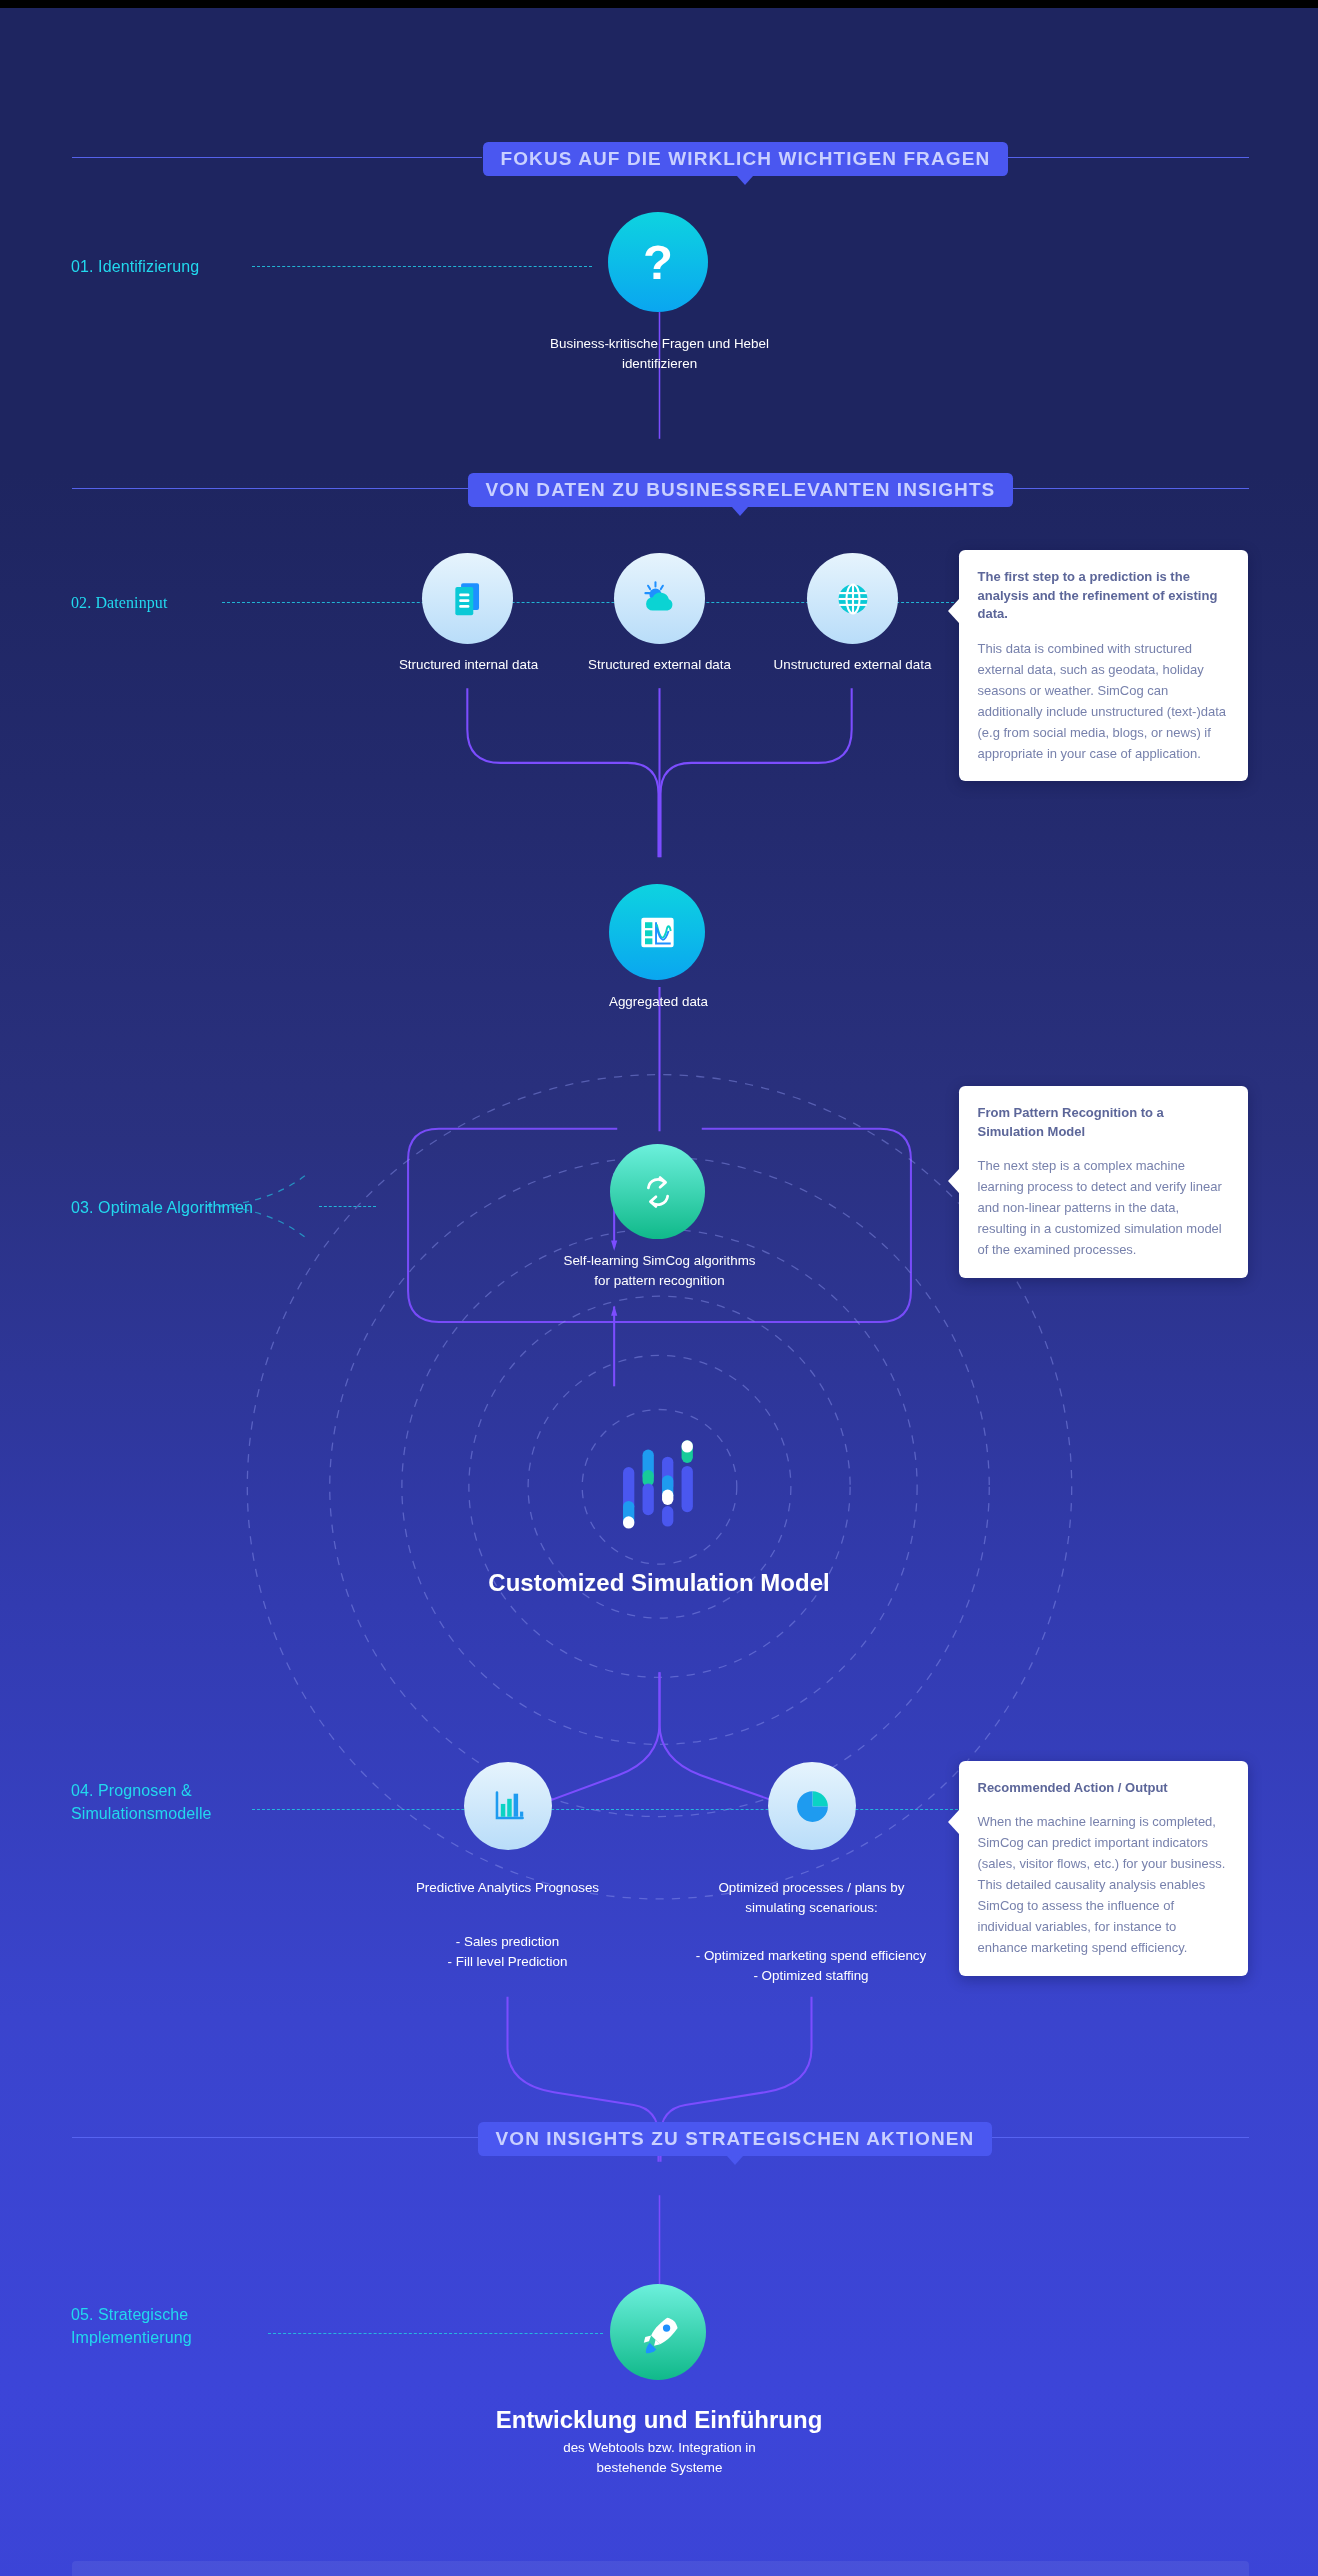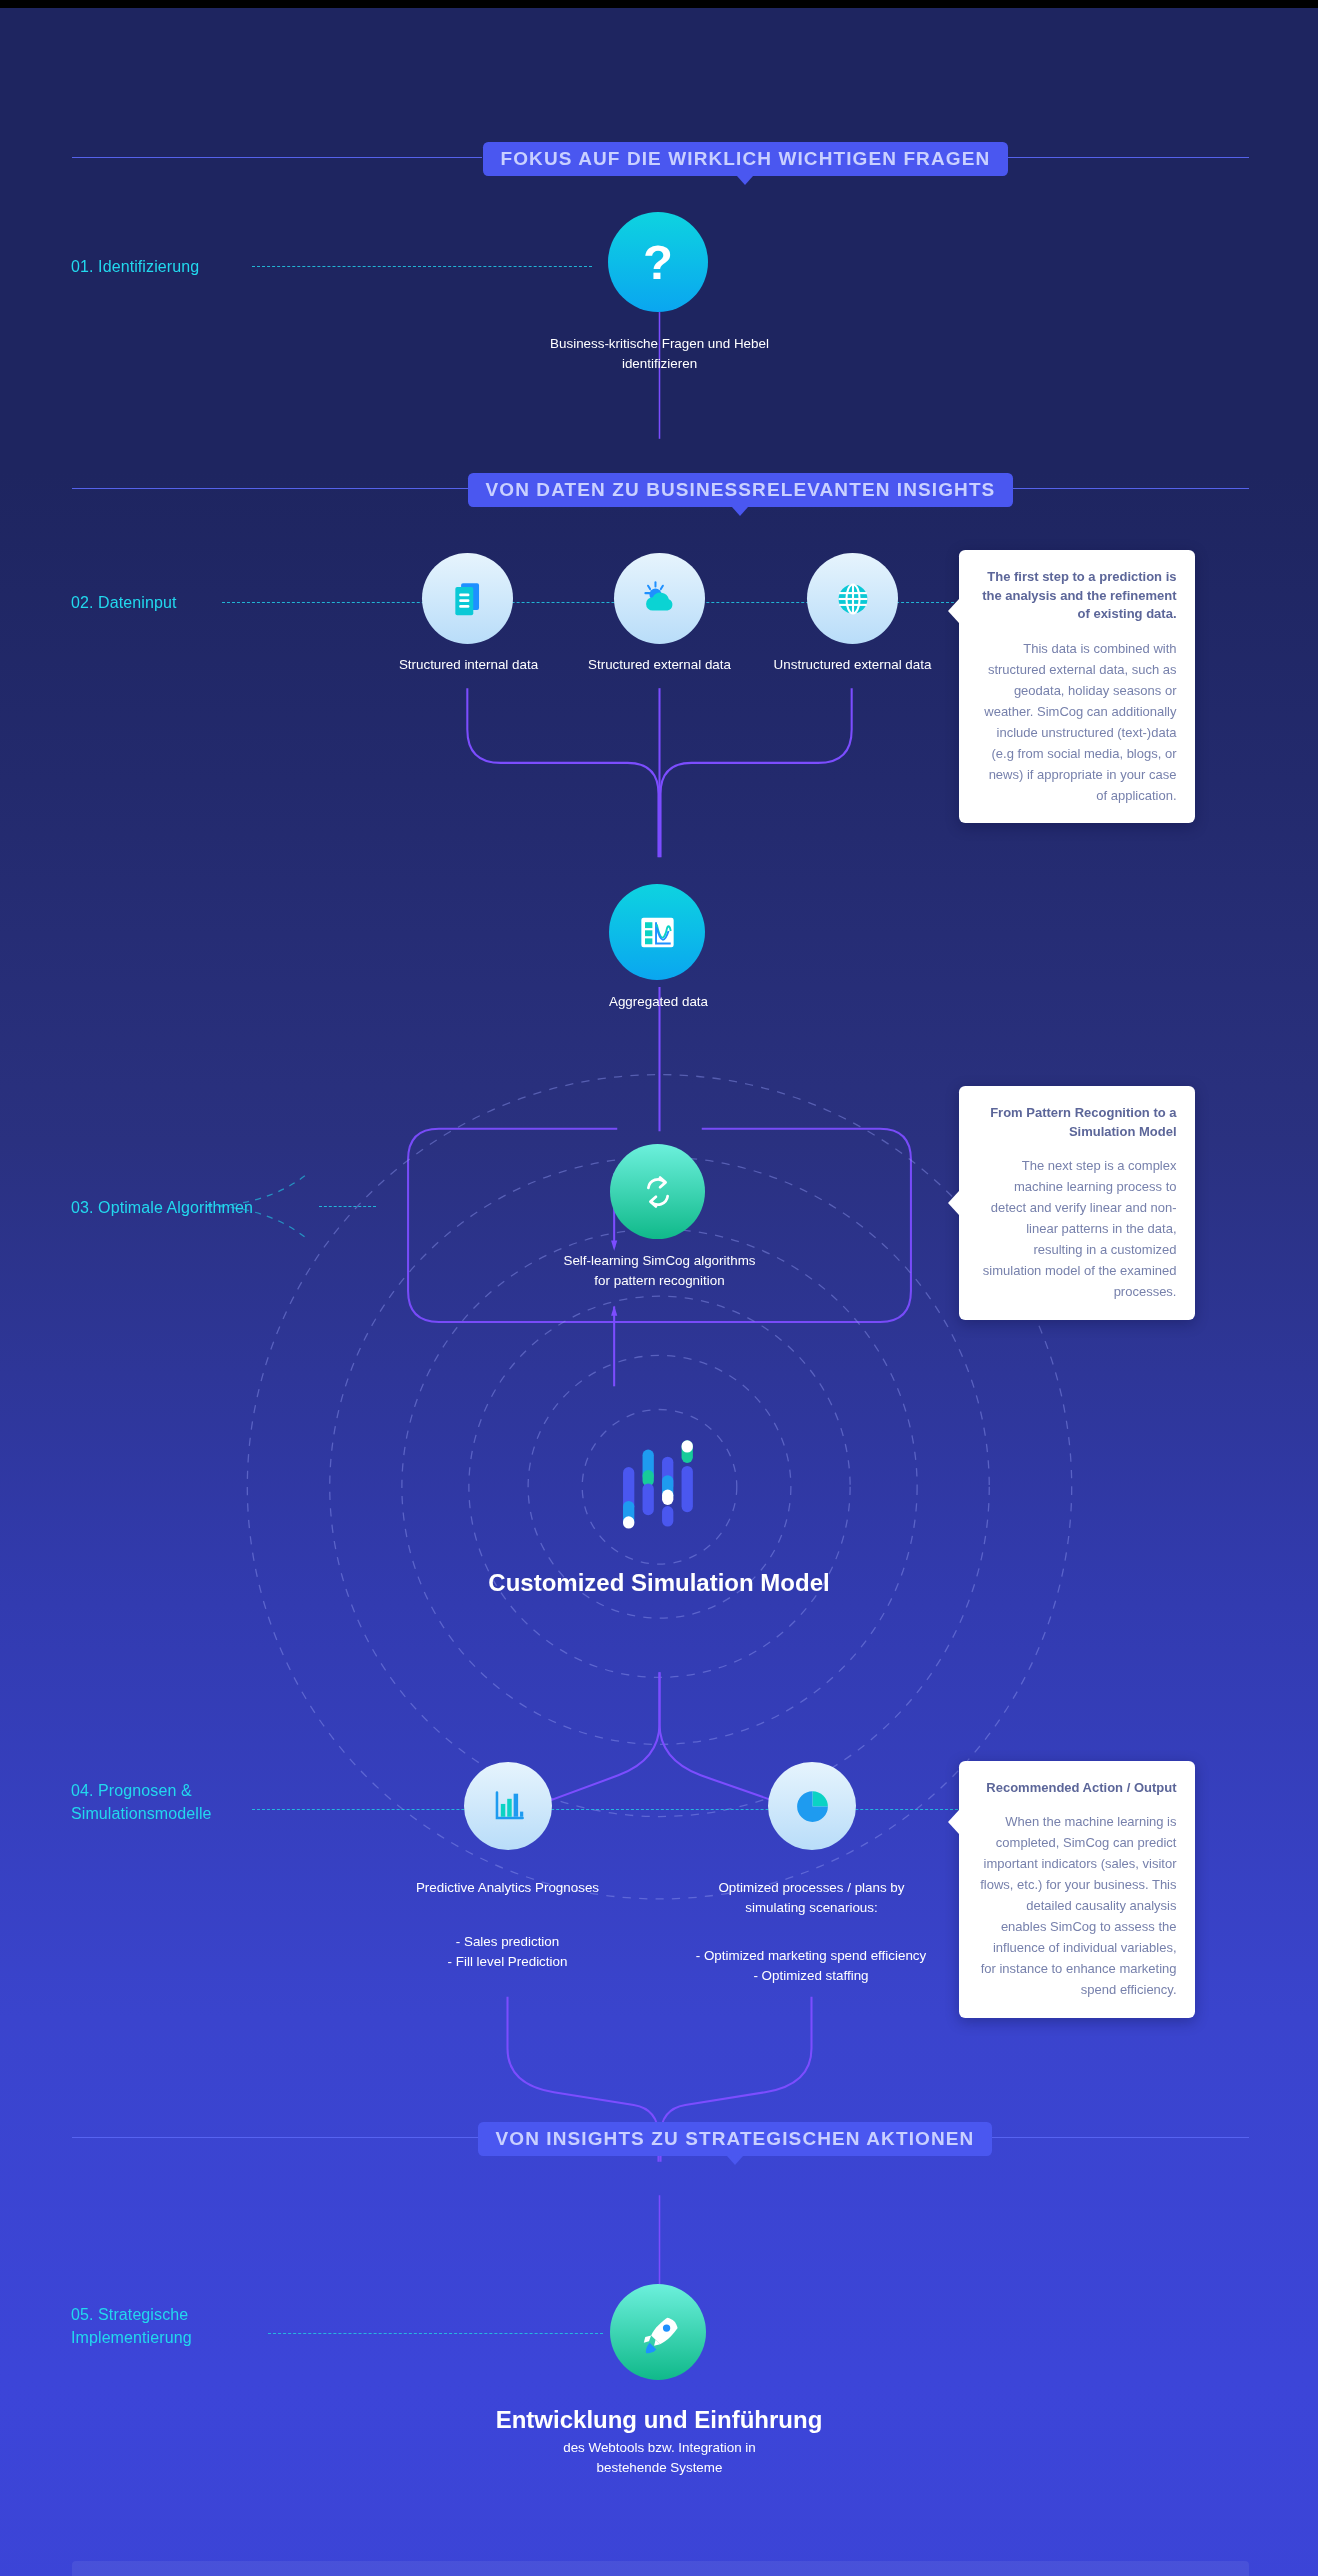--- a/index.html
+++ b/index.html
@@ -94,26 +94,25 @@
     font-size: 13.4px;
     line-height: 1.45;
     text-align: center;
     white-space: pre-line;
     width: 289px;
   }
 
   
   .card {
     position: absolute;
-    width: 236px;
+    width: 289px;
     background: #ffffff;
     border-radius: 6.2px;
     padding: 17.5px 18.5px 17.5px;
     box-shadow: 0 3.1px 13.4px rgba(5,10,50,.30);
-    text-align: right;
   }
   .card::before {
     content: "";
     position: absolute;
     left: -10.8px;
     width: 0; height: 0;
     border-top: 12.4px solid transparent;
     border-bottom: 12.4px solid transparent;
     border-right: 11.3px solid #ffffff;
   }
@@ -221,21 +220,21 @@
       </div>
       <div class="node-caption" style="left:515px; top:326px;">Business-kritische Fragen und Hebel identifizieren</div>
     </div>
 
     <div class="divider-row" style="top:480px;">
       <div class="divider-line" style="left:72px; width:397px;"></div>
       <div class="divider-line" style="left:855px; width:394px;"></div>
     </div>
     <div class="pill" style="left:468px; top:465px;">VON DATEN ZU BUSINESSRELEVANTEN INSIGHTS</div>
 
-    <div class="step-label" style="left:71px; top:583px;">02. Dateninput</div>
+    <div class="step-label" style="left:71px; top:583px;font-family:Liberation Serif, serif;">02. Dateninput</div>
     <div class="dash-rail" style="left:222px; top:594px; width:747px;"></div>
 
     <div class="node">
       <div class="circ pale" style="left:422px; top:545px; width:91px; height:91px;">
         <svg width="41" height="41" viewBox="0 0 64 64">
           <rect x="22" y="8" width="28" height="42" rx="3" fill="#1e90ff"></rect>
           <rect x="13" y="14" width="28" height="44" rx="3" fill="#0bc9d6"></rect>
           <rect x="19" y="24" width="16" height="4.5" rx="2" fill="#fff"></rect>
           <rect x="19" y="33" width="16" height="4.5" rx="2" fill="#fff"></rect>
           <rect x="19" y="42" width="16" height="4.5" rx="2" fill="#fff"></rect>

